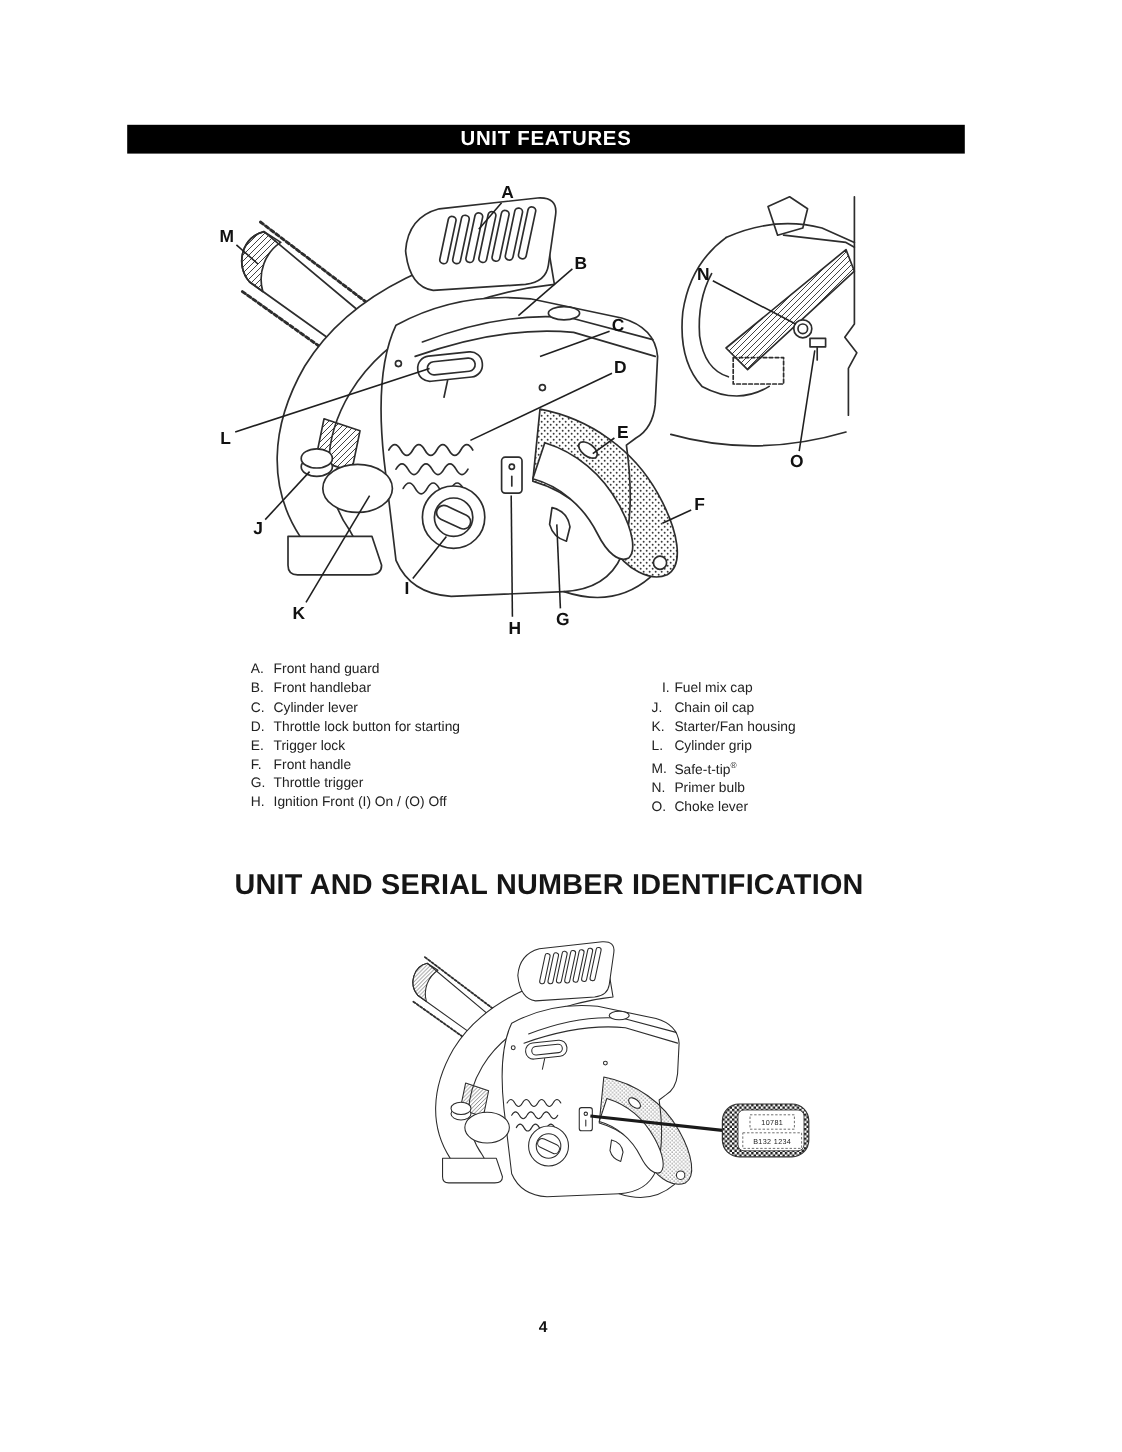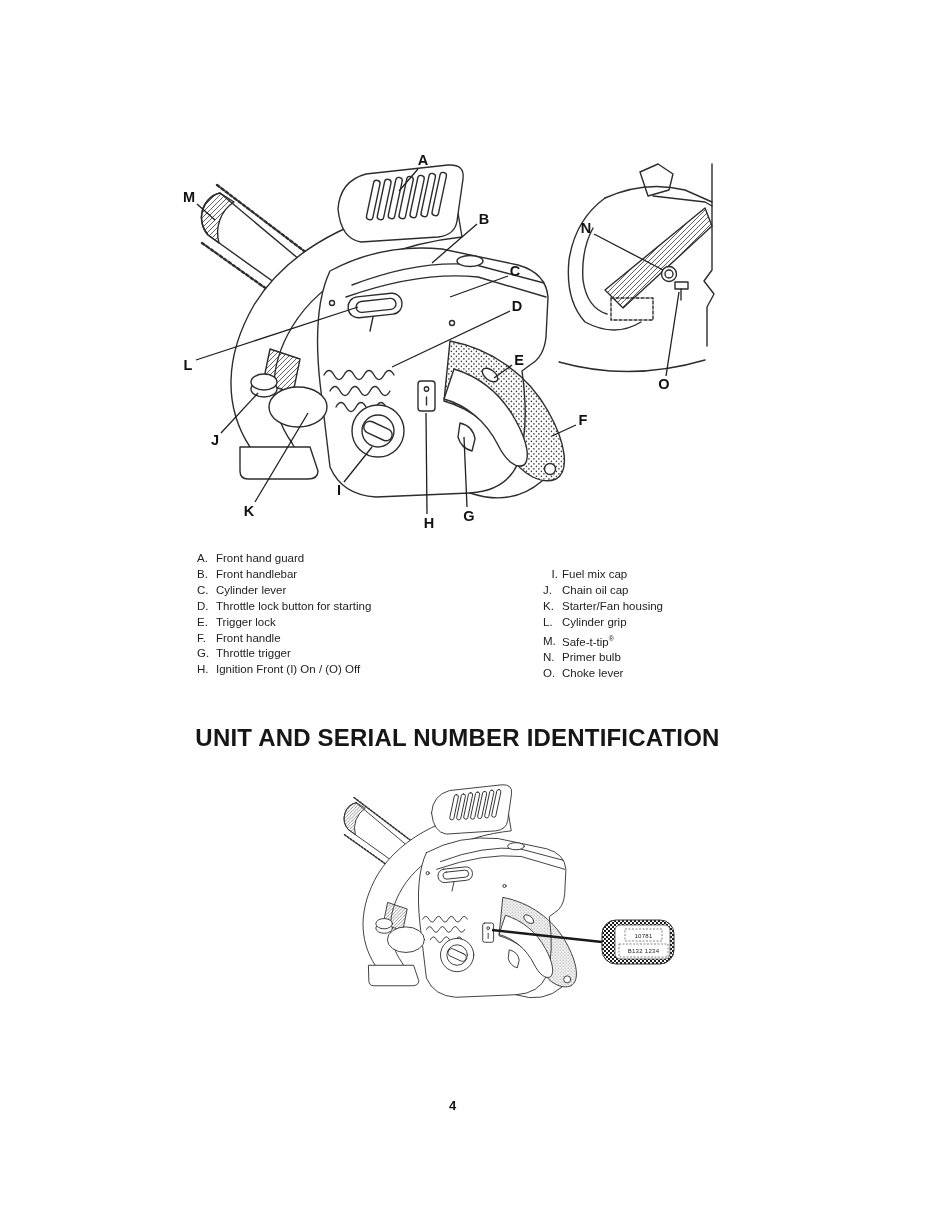--- a/index.html
+++ b/index.html
@@ -34,20 +34,23 @@
   svg text.lbl {
     font-family:"Liberation Sans", sans-serif;
     font-size:6px; fill:#222; letter-spacing:.3px;
   }
 </style>
 </head>
 <body>
 
 <div class="page">
 
+  <div class="abs header-bar">
+    <span>UNIT FEATURES</span>
+  </div>
 
   <svg class="abs" style="left:120px; top:145px;" width="600" height="410" viewBox="0 0 600 410">
     <defs>
       <pattern id="dots" width="5" height="5" patternUnits="userSpaceOnUse">
         <circle cx="1.4" cy="1.4" r="0.8" fill="#3a3a3a"></circle>
         <circle cx="3.9" cy="3.9" r="0.8" fill="#3a3a3a"></circle>
       </pattern>
       <pattern id="hatch" width="5" height="5" patternUnits="userSpaceOnUse">
         <path d="M0,5 L5,0" stroke="#3a3a3a" stroke-width="0.8"></path>
       </pattern>
@@ -192,21 +195,21 @@
     <g stroke="#1f1f1f" stroke-width="1.3">
       <path d="M49,84 L118,120"></path>
       <path d="M121,226 L134,142"></path>
     </g>
     <g text-anchor="middle">
       <text class="co" x="41" y="83">N</text>
       <text class="co" x="119" y="239">O</text>
     </g>
   </svg>
 
-  <div class="abs parts-col" style="left:197px; top:551px;">
+  <div class="abs parts-col" style="left:209px; top:551px;">
     <div class="row"><span class="k">A.</span><span>Front hand guard</span></div>
     <div class="row"><span class="k">B.</span><span>Front handlebar</span></div>
     <div class="row"><span class="k">C.</span><span>Cylinder lever</span></div>
     <div class="row"><span class="k">D.</span><span>Throttle lock button for starting</span></div>
     <div class="row"><span class="k">E.</span><span>Trigger lock</span></div>
     <div class="row"><span class="k">F.</span><span>Front handle</span></div>
     <div class="row"><span class="k">G.</span><span>Throttle trigger</span></div>
     <div class="row"><span class="k">H.</span><span>Ignition Front (I) On / (O) Off</span></div>
   </div>
 

